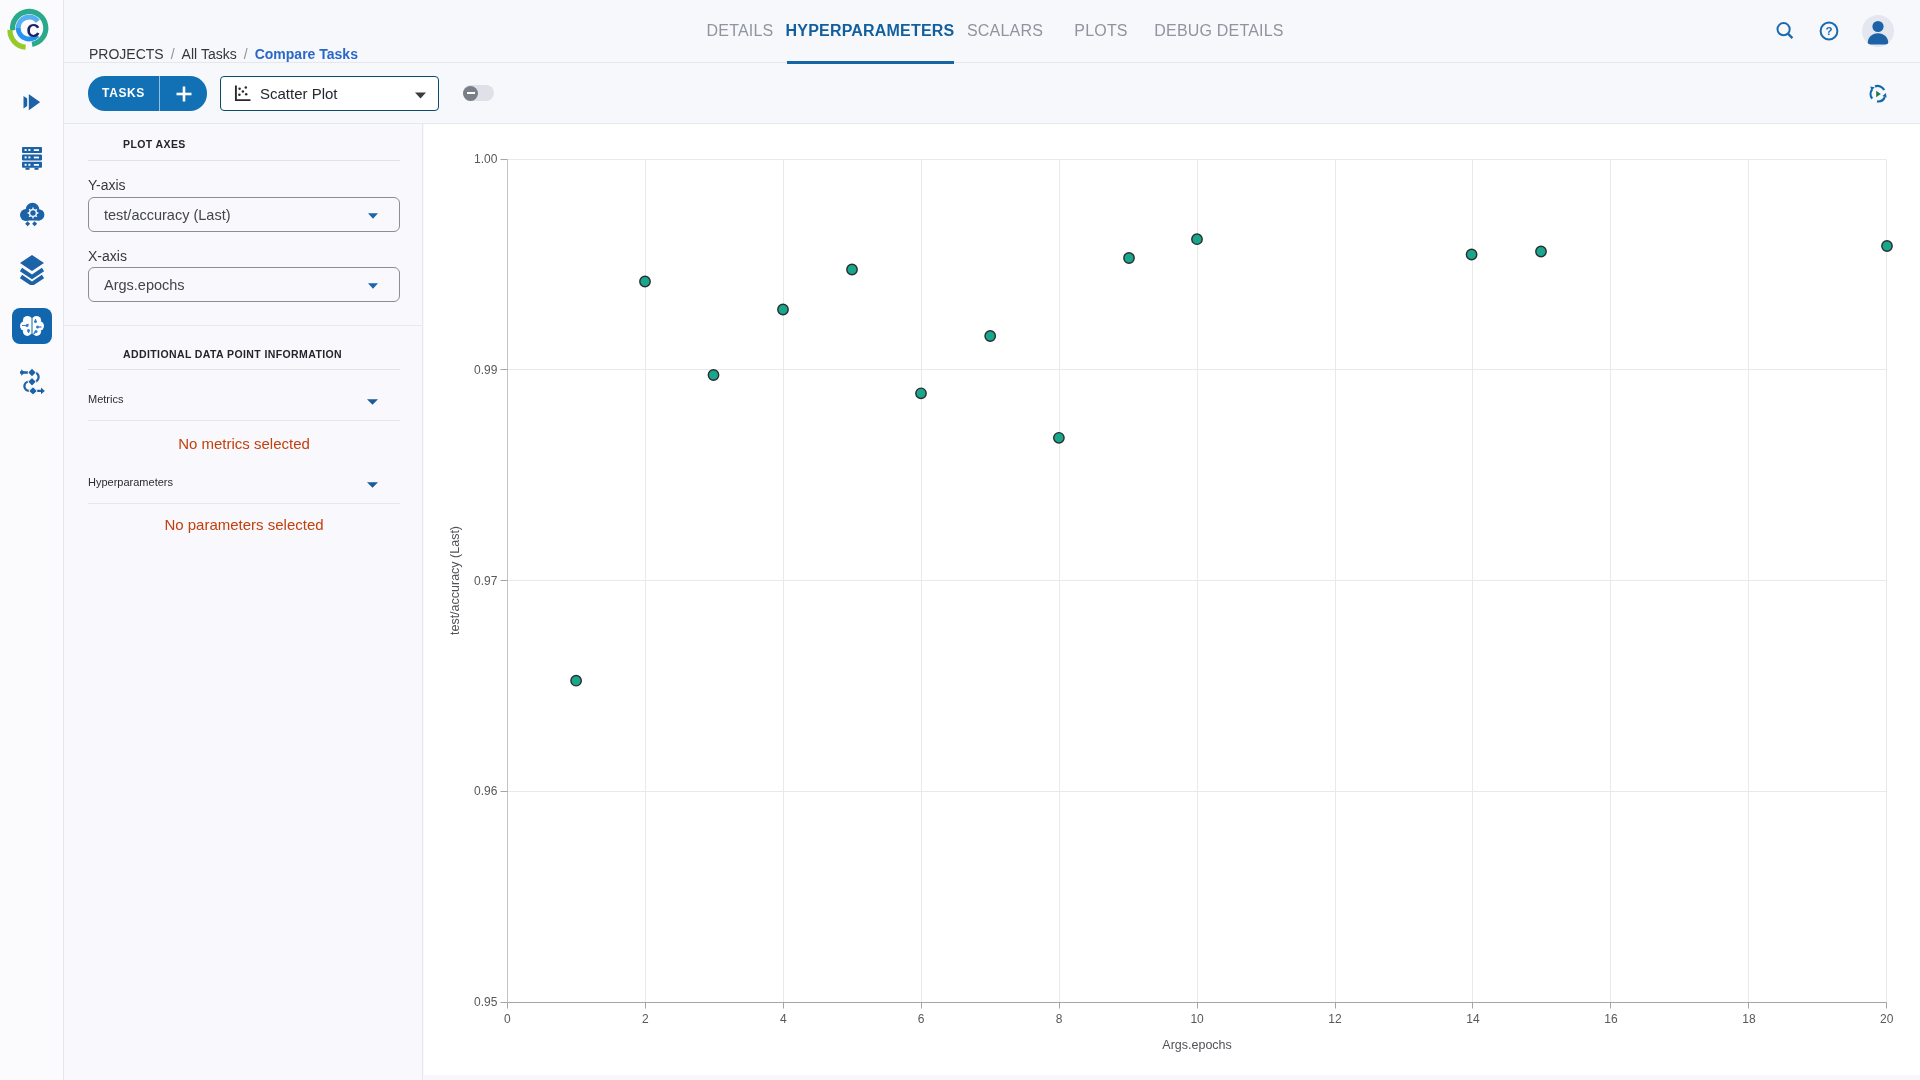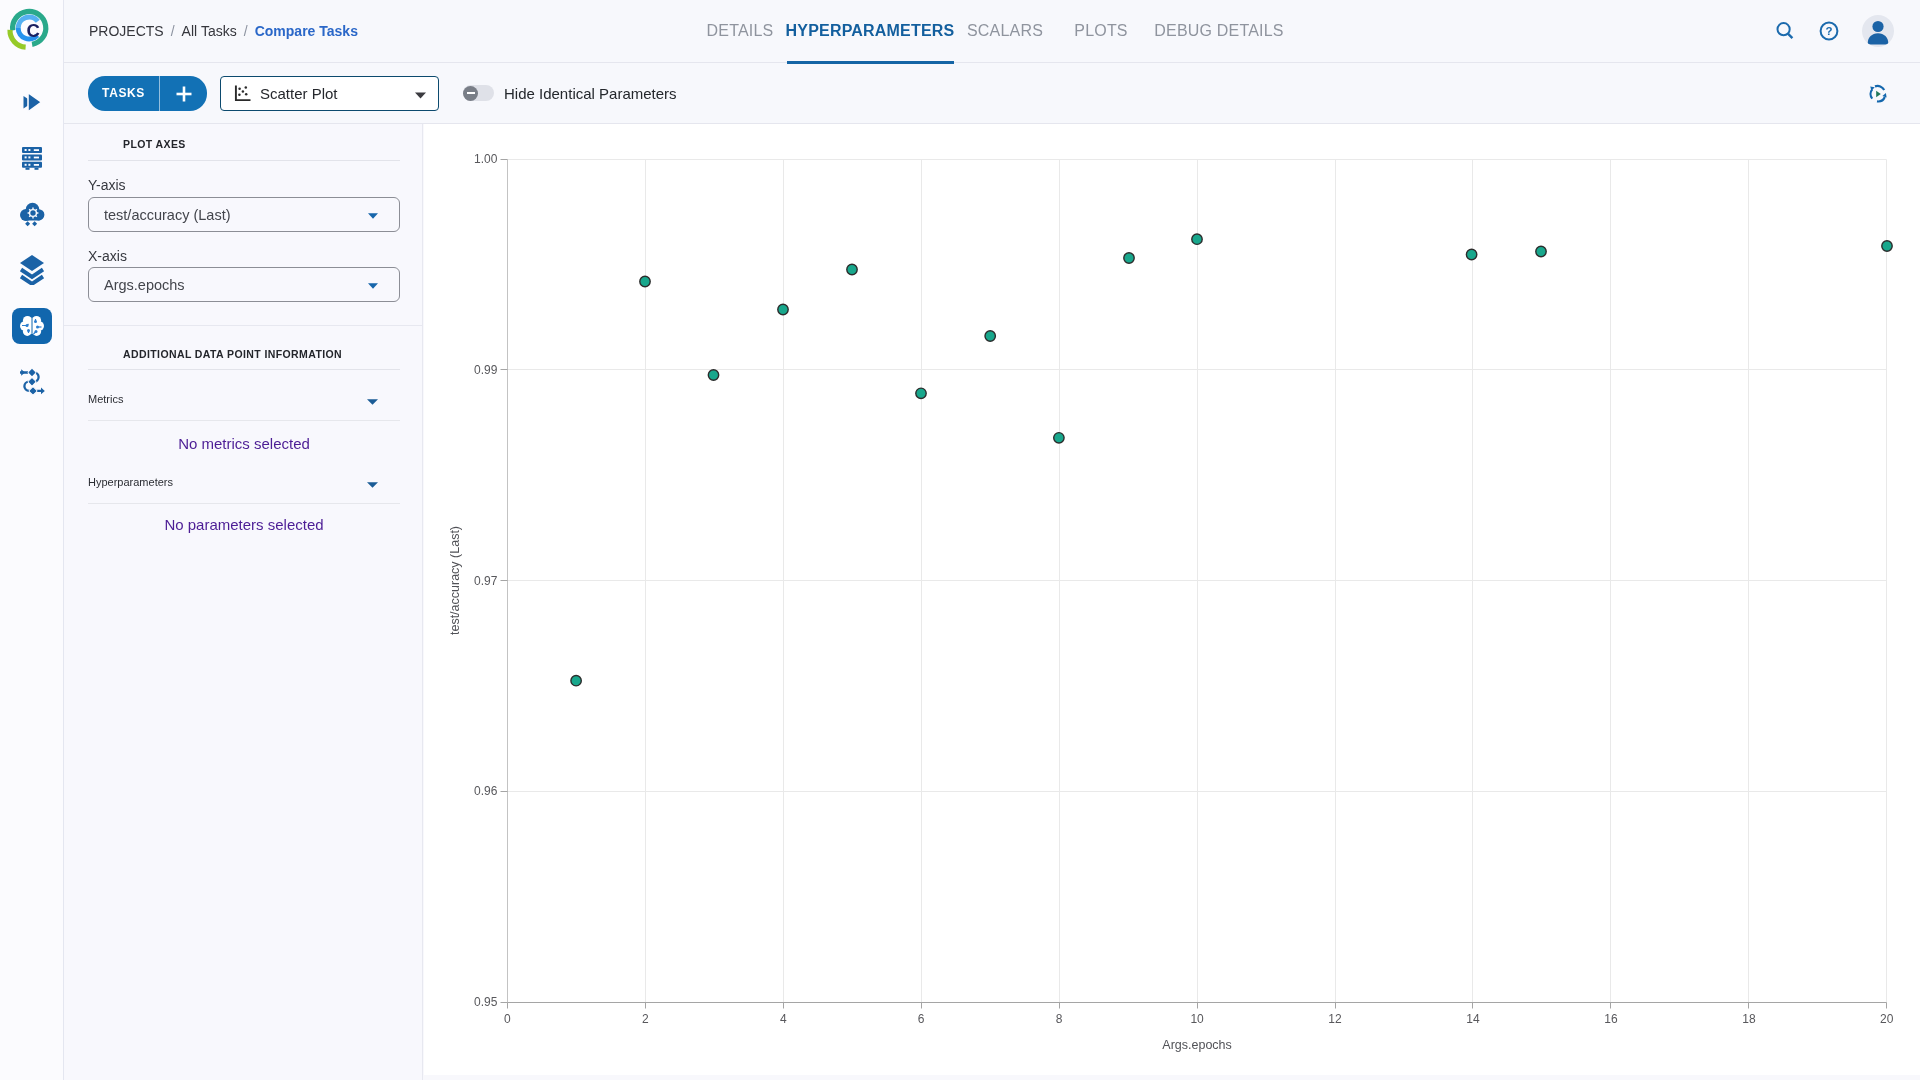--- a/index.html
+++ b/index.html
@@ -6,21 +6,21 @@
   * { margin:0; padding:0; box-sizing:border-box; }
   html,body { width:1920px; height:1080px; overflow:hidden; }
   body { font-family:"Liberation Sans", sans-serif; background:#f8f8fc; position:relative; }
   .abs { position:absolute; }
 
   
   #sidebar { left:0; top:0; width:64px; height:1080px; background:#fbfbfe; border-right:1px solid #e4e6f0; }
 
   
   #header { left:64px; top:0; width:1856px; height:63px; background:#f7f8fc; border-bottom:1px solid #e5e6ee; overflow:visible; }
-  #crumbs { position:absolute; left:25px; top:0; height:62px; display:flex; align-items:center; font-size:14px; color:#35363c; }
+  #crumbs { position:absolute; left:25px; top:0; height:62px; display:flex; align-items:flex-end; font-size:14px; color:#35363c; }
   #crumbs .sep { color:#8d93a0; margin:0 7px; }
   #crumbs .active { color:#2a67c8; font-weight:bold; }
   .tab { position:absolute; top:0; height:62px; line-height:62px; transform:translateX(-50%); font-size:16px; letter-spacing:0.2px; color:#8f949e; white-space:nowrap;text-align:center; }
   .tab.active { color:#135f9e; font-weight:bold; }
   #tabline { position:absolute; left:723px; top:61px; width:167px; height:3px; background:#1565a5; z-index:3; }
   .hicon { position:absolute; top:50%; transform:translateY(-50%); }
 
   
   #toolbar { left:64px; top:63px; width:1856px; height:61px; background:#f7f8fc; border-bottom:1px solid #e5e6ee; }
   #pill { position:absolute; left:24px; top:13px; width:119px; height:35px; background:#1271b5; border-radius:17px; color:#fff; display:flex; }
@@ -37,21 +37,21 @@
   
   #panel { left:64px; top:124px; width:359px; height:956px; background:#f8f8fd; border-right:1px solid #e7e8f0; }
   #panel .inner { position:absolute; left:24px; width:312px; }
   .ptitle { font-size:10.5px; font-weight:bold; letter-spacing:0.4px; color:#23252b;padding-left:35px; }
   .prule { position:absolute; left:24px; width:312px; height:1px; background:#e2e3ea; }
   .plabel { font-size:14px; color:#36383f; }
   .pselect { position:absolute; left:24px; width:312px; height:35px; border:1px solid #8c8e96; border-radius:6px; }
   .pselect .txt { position:absolute; left:15px; top:0; line-height:34px; font-size:14.5px; color:#43454c; }
   .sectiondiv { position:absolute; left:0; width:359px; height:1px; background:#e7e8f0; }
   .ddrow { position:absolute; left:24px; width:312px; font-size:11px; color:#2b2d33; }
-  .muted { position:absolute; left:24px; width:312px; text-align:center; font-size:15px; color:#4c1d95; }
+  .muted { position:absolute; left:24px; width:312px; text-align:center; font-size:15px; color:#c2410c; }
 
   
   #plotcard { left:424px; top:124px; width:1496px; height:951px; background:#ffffff; }
 </style>
 </head>
 <body>
 
 <div id="sidebar" class="abs">
 
   <svg class="abs" style="left:5px; top:3px;" width="48" height="52" viewBox="0 0 48 52">
@@ -215,21 +215,20 @@
       </g>
     </svg>
     <div class="txt">Scatter Plot</div>
     <svg style="position:absolute; right:12px; top:15px;" width="11" height="7" viewBox="0 0 11 7">
       <polygon points="0,0.5 11,0.5 5.5,6.5" fill="#3b3b40"></polygon>
     </svg>
   </div>
   <div id="toggle">
       <div class="knob"></div>
     </div>
-  <div id="togglelbl">Hide Identical Parameters</div>
 
   <svg class="abs" style="left:1804px; top:21px;" width="20" height="20" viewBox="0 0 20 20">
     <path d="M 4.2 14.6 A 7.3 7.3 0 0 1 4.2 5.4" fill="none" stroke="#1467ad" stroke-width="2.2"></path>
     <path d="M 7.0 2.4 A 7.3 7.3 0 0 1 16.2 6.0" fill="none" stroke="#1467ad" stroke-width="2.2"></path>
     <path d="M 16.8 13.0 A 7.3 7.3 0 0 1 9.0 17.4" fill="none" stroke="#1467ad" stroke-width="2.2"></path>
     <polygon points="2.2,2.6 6.7,3.3 3.5,6.8" fill="#1467ad"></polygon>
     <polygon points="17.9,9.0 14.4,12.0 18.6,13.6" fill="#1467ad"></polygon>
     <polygon points="8.2,6.8 12.8,10.0 8.2,13.2" fill="#20785a"></polygon>
   </svg>
 </div>

